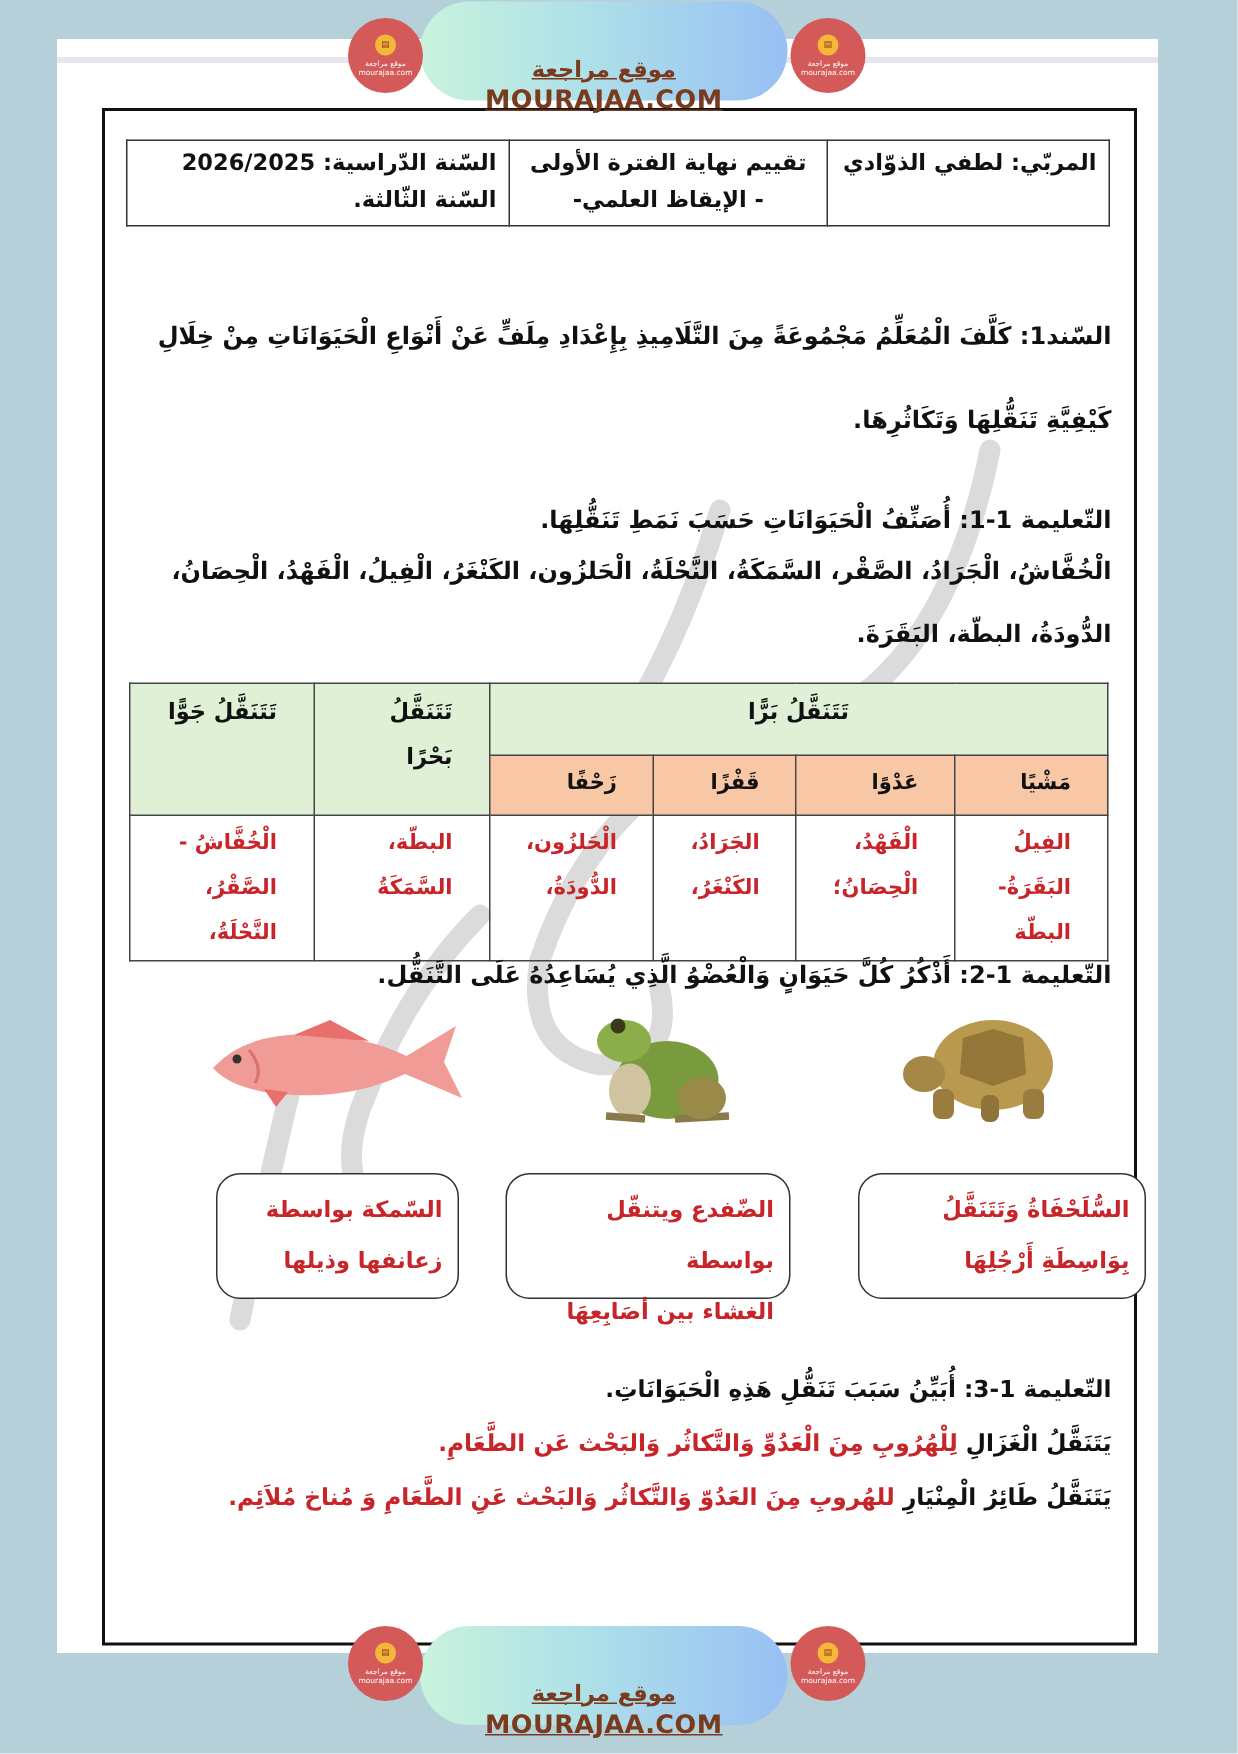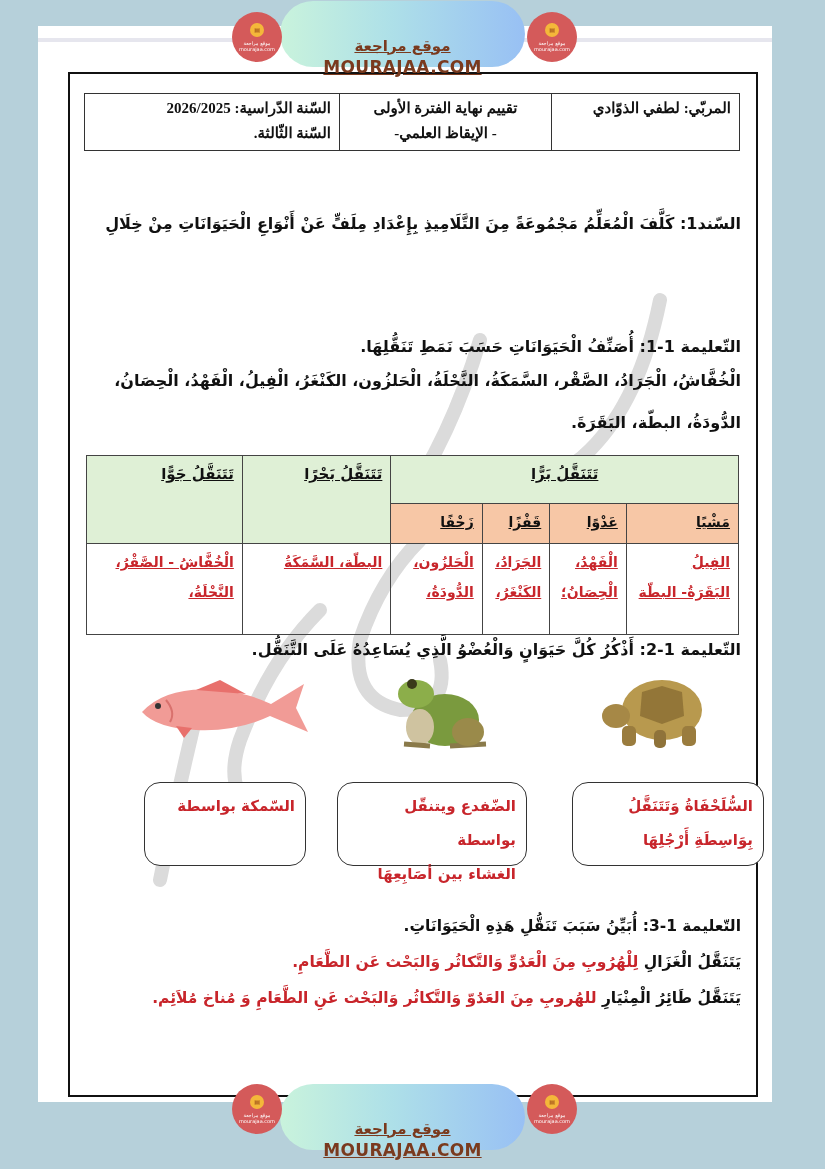--- a/index.html
+++ b/index.html
@@ -58,30 +58,30 @@
   .watermark {
     position: absolute; left: 120px; top: 280px; width: 620px; height: 620px;
     pointer-events: none; z-index: 1;
   }
   .hdr-table {
     position: absolute; left: 84px; top: 93px; width: 656px; height: 58px;
     border-collapse: collapse; direction: rtl; z-index: 2;
   }
   .hdr-table td {
     border: 1px solid #333; font-weight: bold; font-size: 15px; color: #111;
-    padding: 2px 8px; vertical-align: top; line-height: 25px; font-family: Liberation Serif, serif;
+    padding: 2px 8px; vertical-align: top; line-height: 25px;
   }
   .text-block { position: absolute; right: 84px; z-index: 2; font-weight: bold; color: #111; direction: rtl; text-align: right; }
   .red { color: #c8252b; }
 
   .mv-table {
     position: absolute; left: 86px; top: 455px; width: 653px; height: 180px;
     border-collapse: collapse; direction: rtl; z-index: 2;
   }
-  .mv-table td { border: 1px solid #444; font-weight: bold; font-size: 14px; padding: 3px 8px; line-height: 30px; vertical-align: top; text-decoration: underline; }
+  .mv-table td { border: 1px solid #444; font-weight: bold; font-size: 14px; padding: 3px 24px; line-height: 30px; vertical-align: top; }
   .mv-table .green { background: #dff0d6; color: #111; font-size: 15px; }
   .mv-table .peach { background: #f7c7a6; color: #111; }
   .mv-table .cell-red { color: #c8252b; }
 
   .animal { position: absolute; z-index: 2; }
   .caption-box {
     position: absolute; top: 782px; height: 84px; border: 1.5px solid #333; border-radius: 16px;
     background: #fff; z-index: 2; direction: rtl; text-align: right;
     font-weight: bold; font-size: 15px; color: #c8252b; line-height: 34px; padding: 6px 10px;
   }
@@ -128,20 +128,21 @@
     <td>
       <div>السّنة الدّراسية: 2026/2025</div>
       <div>السّنة الثّالثة.</div>
     </td>
   </tr>
 </tbody>
   </table>
 
 <div class="text-block" style="top:196px; width:650px; font-size:16px; line-height:56px;">
   <div><span>السّند1:</span> <span>كَلَّفَ الْمُعَلِّمُ مَجْمُوعَةً مِنَ التَّلَامِيذِ بِإِعْدَادِ مِلَفٍّ عَنْ أَنْوَاعِ الْحَيَوَانَاتِ مِنْ خِلَالِ</span></div>
+  <div>كَيْفِيَّةِ تَنَقُّلِهَا وَتَكَاثُرِهَا.</div>
 </div>
 
 <div class="text-block" style="top:308px; width:650px; font-size:16px; line-height:34px;margin-top:22px;">
   <div><span>التّعليمة 1-1:</span> <span>أُصَنِّفُ الْحَيَوَانَاتِ حَسَبَ نَمَطِ تَنَقُّلِهَا.</span></div>
 </div>
 <div class="text-block" style="top:360px; width:660px; font-size:16px; line-height:42px;">
   <div>الْخُفَّاشُ، الْجَرَادُ، الصَّقْر، السَّمَكَةُ، النَّحْلَةُ، الْحَلزُون، الكَنْغَرُ، الْفِيلُ، الْفَهْدُ، الْحِصَانُ،</div>
   <div>الدُّودَةُ، البطّة، البَقَرَةَ.</div>
 </div>
 
@@ -215,20 +216,21 @@
 <div class="caption-box" style="left:572px; width:192px;">
   <div>السُّلَحْفَاةُ وَتَتَنَقَّلُ</div>
   <div>بِوَاسِطَةِ أَرْجُلِهَا</div>
 </div>
 <div class="caption-box" style="left:337px; width:190px;">
   <div>الضّفدع ويتنقّل بواسطة</div>
   <div>الغشاء بين أصَابِعِهَا</div>
 </div>
 <div class="caption-box" style="left:144px; width:162px;">
   <div>السّمكة بواسطة</div>
+  <div>زعانفها وذيلها</div>
 </div>
 
 <div class="text-block" style="top:908px; width:660px; font-size:15.5px; line-height:36px;">
   <div><span>التّعليمة 1-3:</span> <span>أُبَيِّنُ سَبَبَ تَنَقُّلِ هَذِهِ الْحَيَوَانَاتِ.</span></div>
   <div><span>يَتَنَقَّلُ الْغَزَالِ</span> <span class="red">لِلْهُرُوبِ مِنَ الْعَدُوِّ وَالتَّكاثُر وَالبَحْث عَن الطَّعَامِ.</span></div>
   <div><span>يَتَنَقَّلُ طَائِرُ الْمِنْيَارِ</span> <span class="red">للهُروبِ مِنَ العَدُوّ وَالتَّكاثُر وَالبَحْث عَنِ الطَّعَامِ وَ مُناخ مُلاَئِم.</span></div>
 </div>
 
 <div class="logo-circle" style="left:232px; top:1084px;">
   <div class="dot">▤</div>

